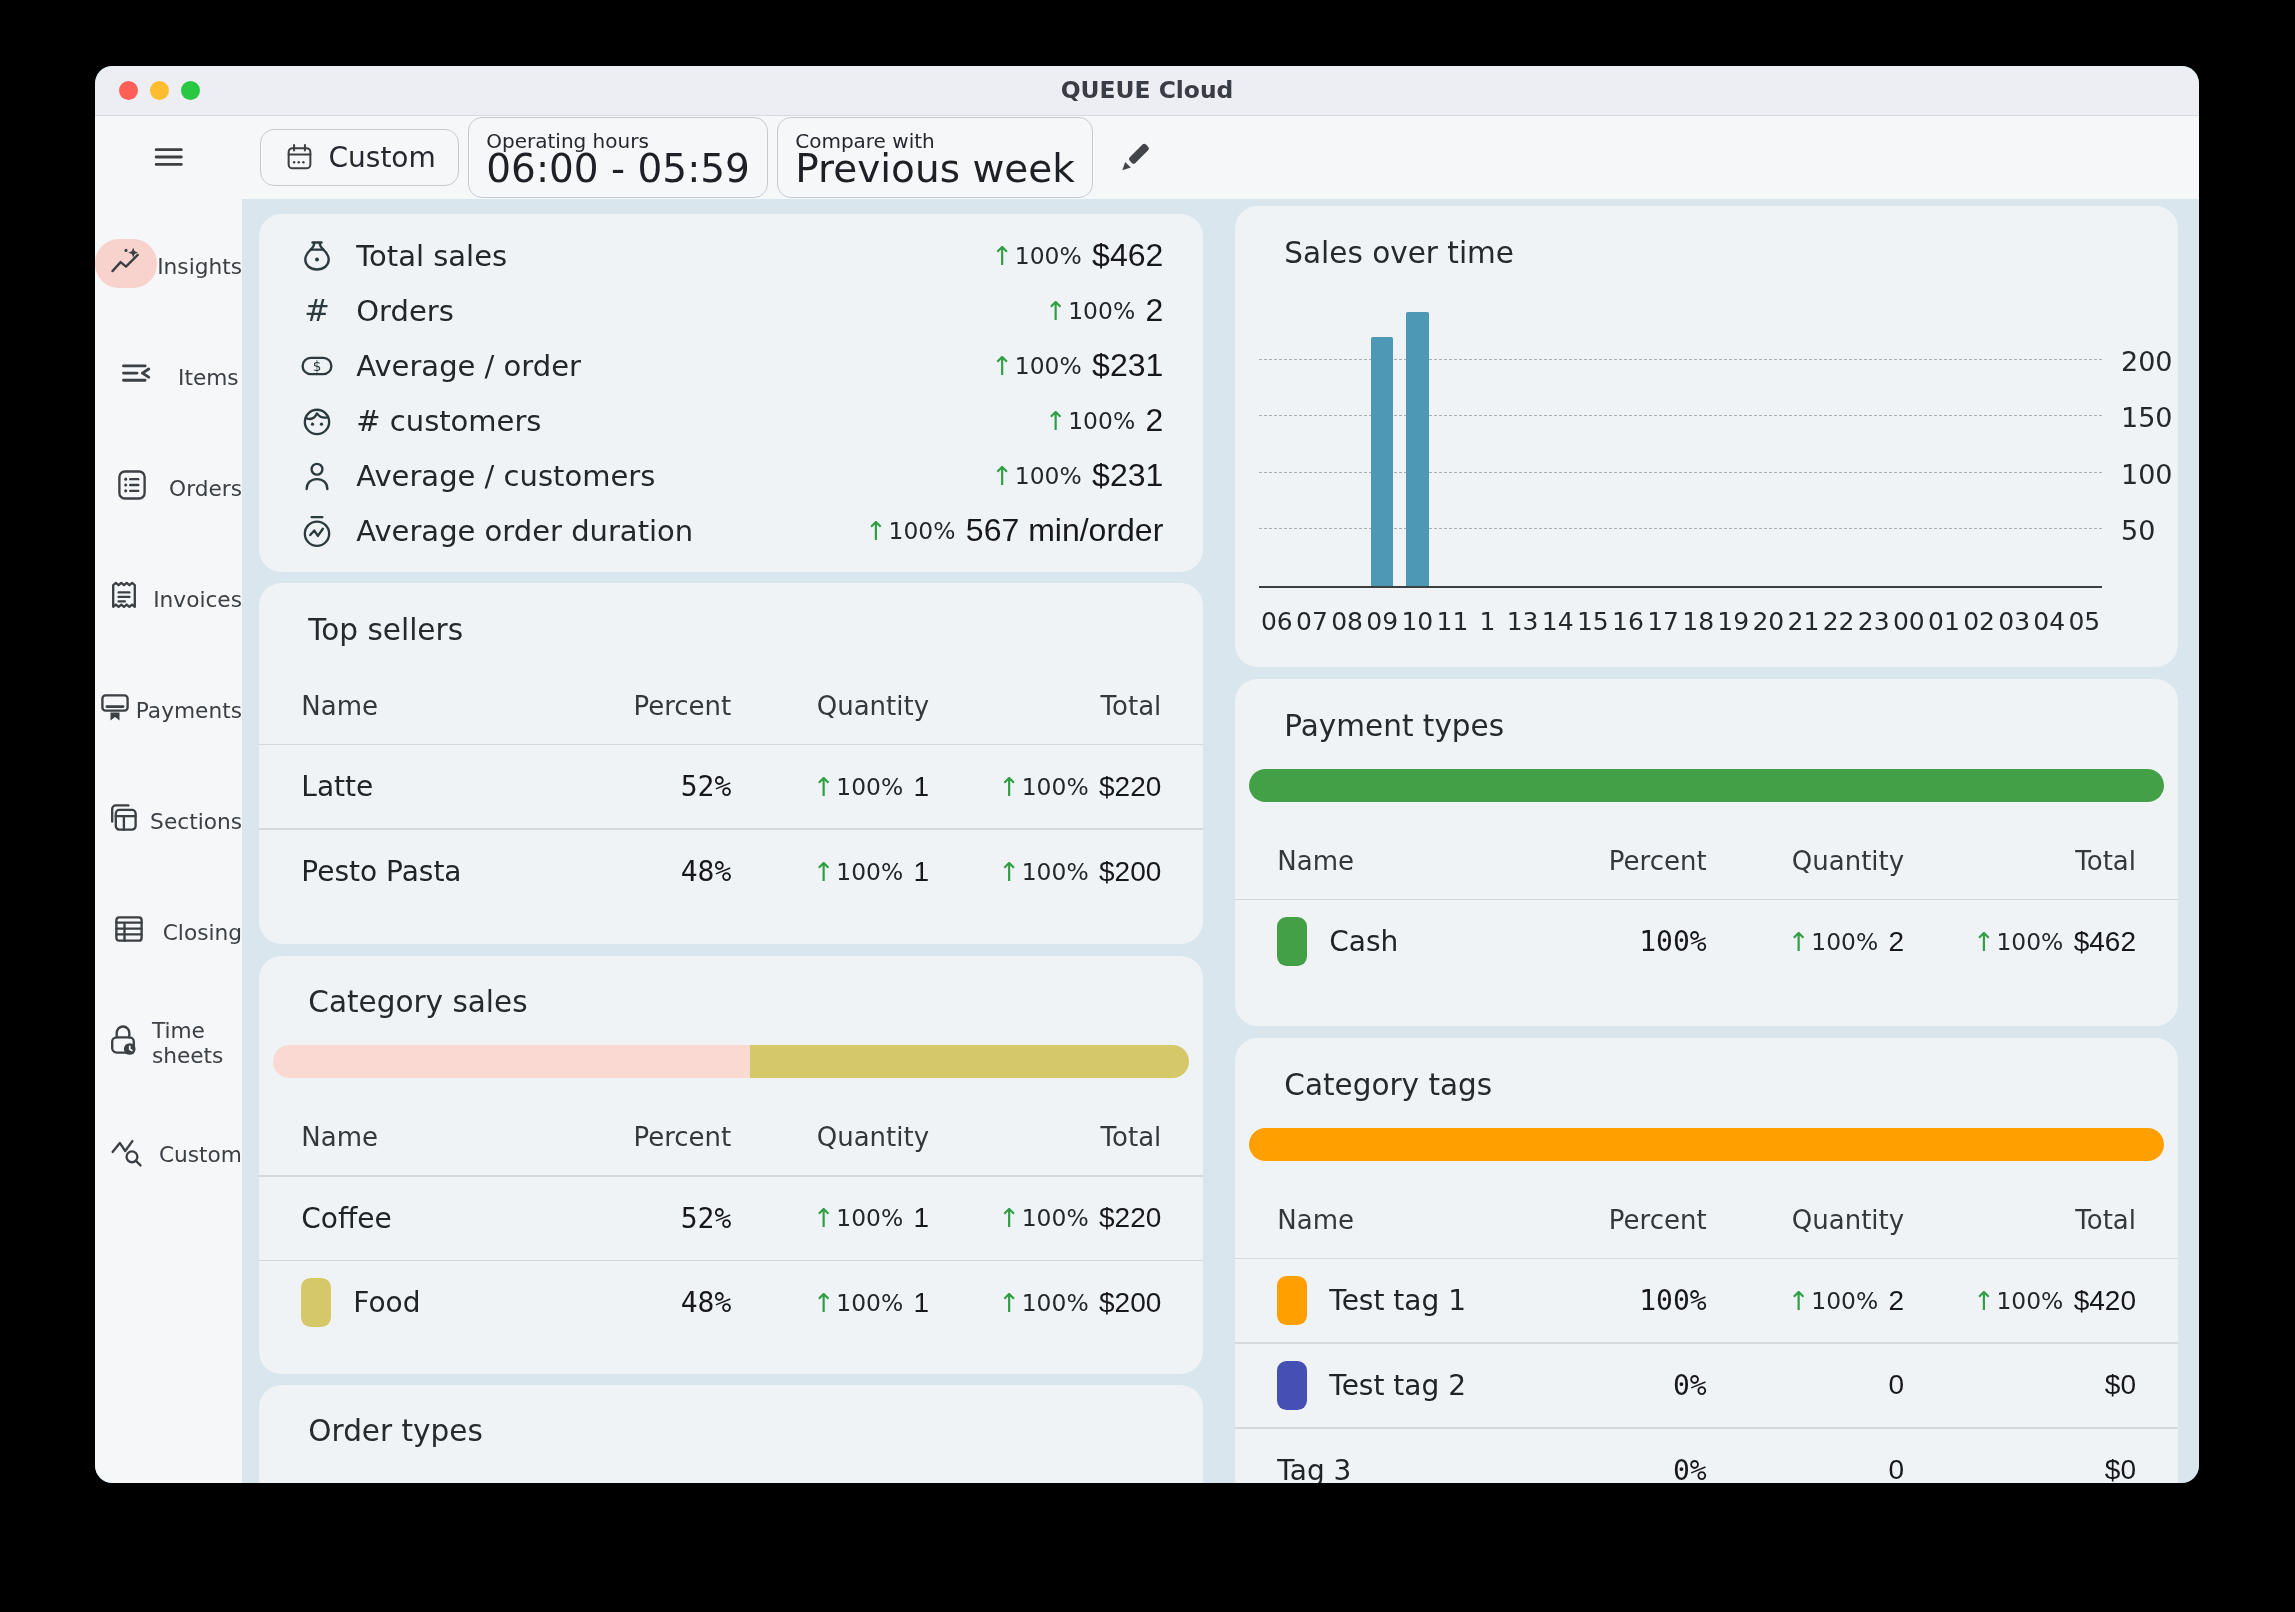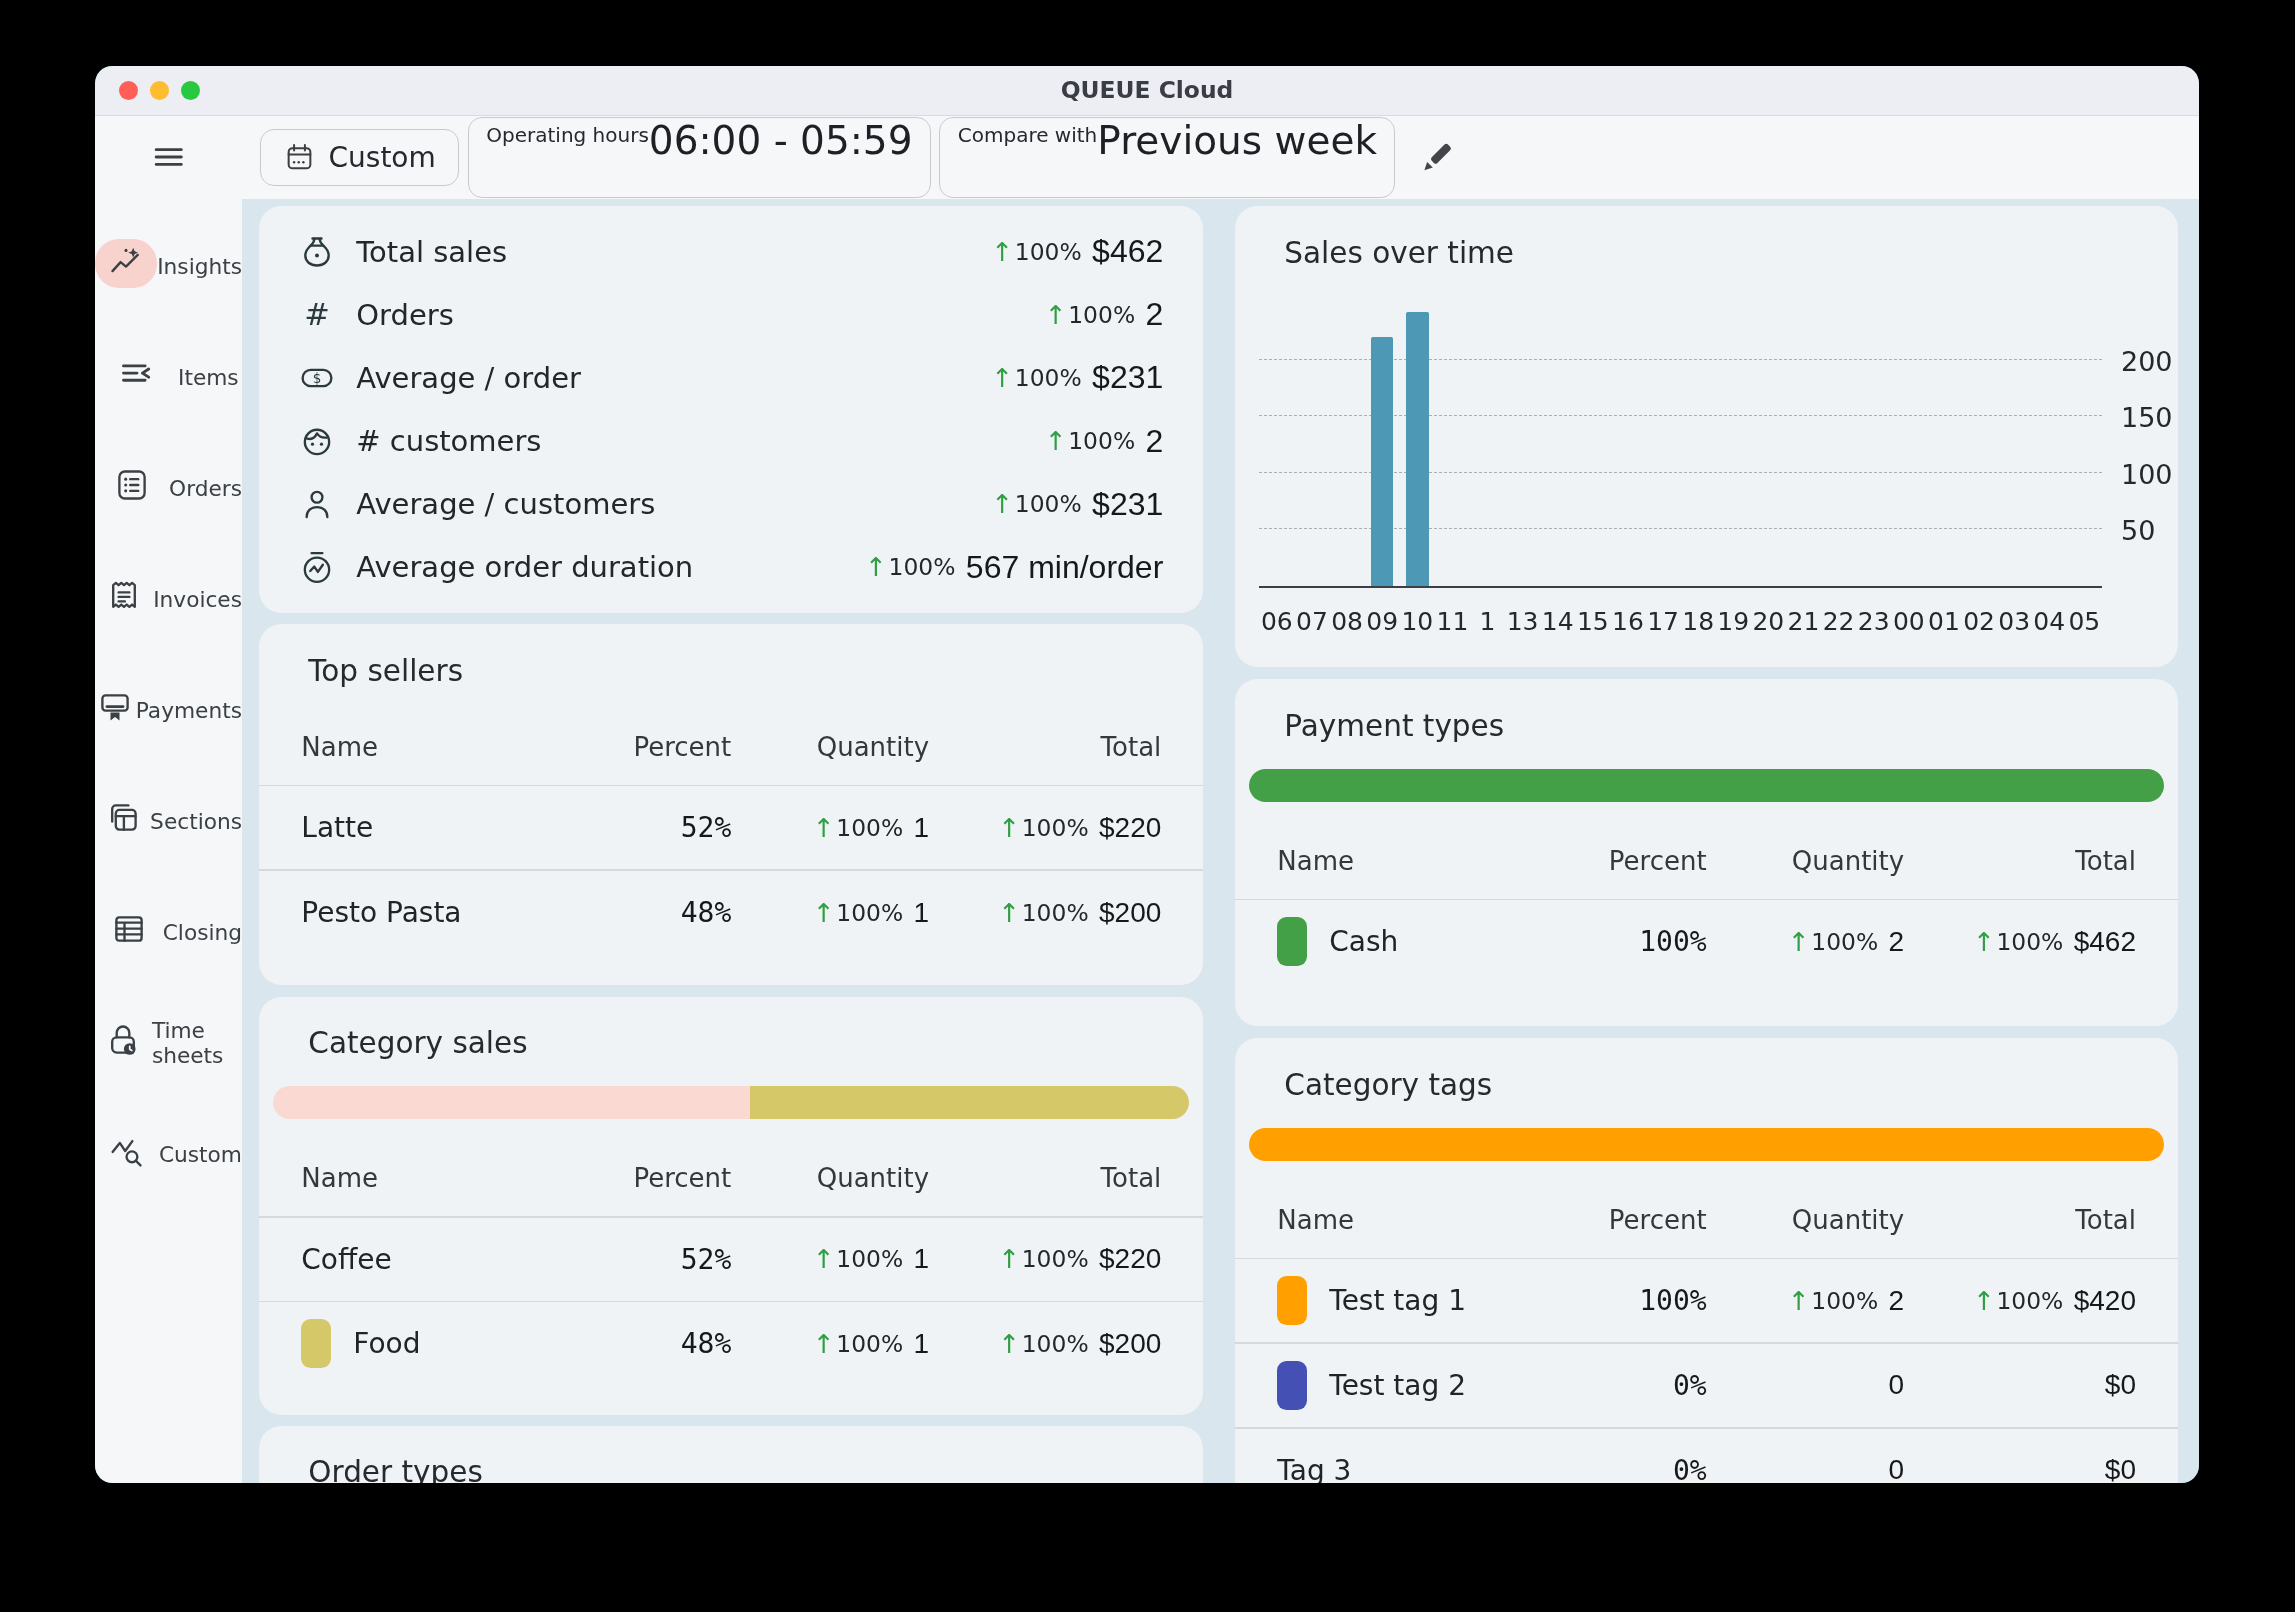--- a/index.html
+++ b/index.html
@@ -12,39 +12,39 @@
   .lights{position:absolute;left:24px;top:14.7px;display:flex;gap:12px;}
   .tl{width:19px;height:19px;border-radius:50%;display:inline-block;}
   .wtitle{text-align:center;line-height:49px;font-size:23.4px;font-weight:bold;color:#3a3d45;}
   
   .toolbar{height:83px;background:#f6f7f9;display:flex;align-items:center;flex:0 0 auto;}
   .hamburger{width:38px;height:29.5px;margin-left:54px;color:#3c4043;cursor:pointer;}
   .btns{display:flex;align-items:center;margin-left:73px;gap:8.7px;}
   .btn{border:1.7px solid #c8cacf;border-radius:14px;background:transparent;display:flex;align-items:center;color:#25282e;}
   .btn-single{height:55px;padding:0 22.5px;gap:14px;font-size:28px;}
   .btn-single .bicon{width:31px;height:31px;color:#3c4043;}
-  .btn-stack{height:68px;padding:5.2px 17.3px;align-items:flex-start;justify-content:center;}
+  .btn-stack{height:68px;padding:5.2px 17.3px;flex-direction:column;align-items:flex-start;justify-content:center;}
   .btn-label{font-size:20px;line-height:22.5px;color:#25282e;}
   .btn-value{font-size:39px;line-height:33px;color:#1d2025;}
   .pencil{width:40px;height:40px;margin-left:21px;color:#42464b;cursor:pointer;}
   
   .app-body{flex:1;display:flex;min-height:0;}
   .sidebar{width:147px;flex:0 0 auto;background:#f6f7f9;display:flex;flex-direction:column;align-items:center;padding-top:8.7px;}
   .side-item{height:111px;display:flex;flex-direction:row;align-items:center;cursor:pointer;width:100%;}
   .icon-box{width:83px;height:49px;border-radius:24px;display:flex;align-items:center;justify-content:center;color:#3b4045;}
   .icon-box svg{width:36px;height:36px;}
   .side-label{margin-top:6px;font-size:21.7px;color:#3b4045;}
   .content{flex:1;background:#d9e6ed;padding:7px 21px 0 17.3px;display:flex;gap:32px;overflow:hidden;}
   .col{display:flex;flex-direction:column;}
   .col-left{width:944px;flex:0 0 auto;}
   .col-right{flex:1;}
   .panel{background:#f0f3f5;border-radius:22.5px;flex:0 0 auto;overflow:hidden;}
   .col-left .panel{margin-bottom:11.3px;}
   .col-right .panel{margin-bottom:12px;}
-  .h-stats{height:407px;}.h-top{height:361px;}.h-cat{height:418px;}.h-order{height:364px;}
+  .h-stats{height:358px;margin-top:8px;}.h-top{height:361px;}.h-cat{height:418px;}.h-order{height:364px;}
   .h-chart{height:461px;}.h-pay{height:347px;}.h-tags{height:490px;}
   .panel-title{margin:0;padding:29.5px 0 0 49px;font-size:29.5px;font-weight:500;color:#26292d;}
   
   .stats-rows{height:100%;box-sizing:border-box;padding:14px 40px;display:flex;flex-direction:column;justify-content:space-around;}
   .stat-row{display:flex;align-items:center;}
   .stat-icon{width:36px;height:36px;color:#2b3a3e;flex:0 0 auto;}
   .stat-label{margin-left:21px;font-size:29px;color:#23272b;}
   .stat-right{margin-left:auto;}
   
   .metric{display:flex;align-items:center;justify-content:flex-end;gap:10.4px;}

